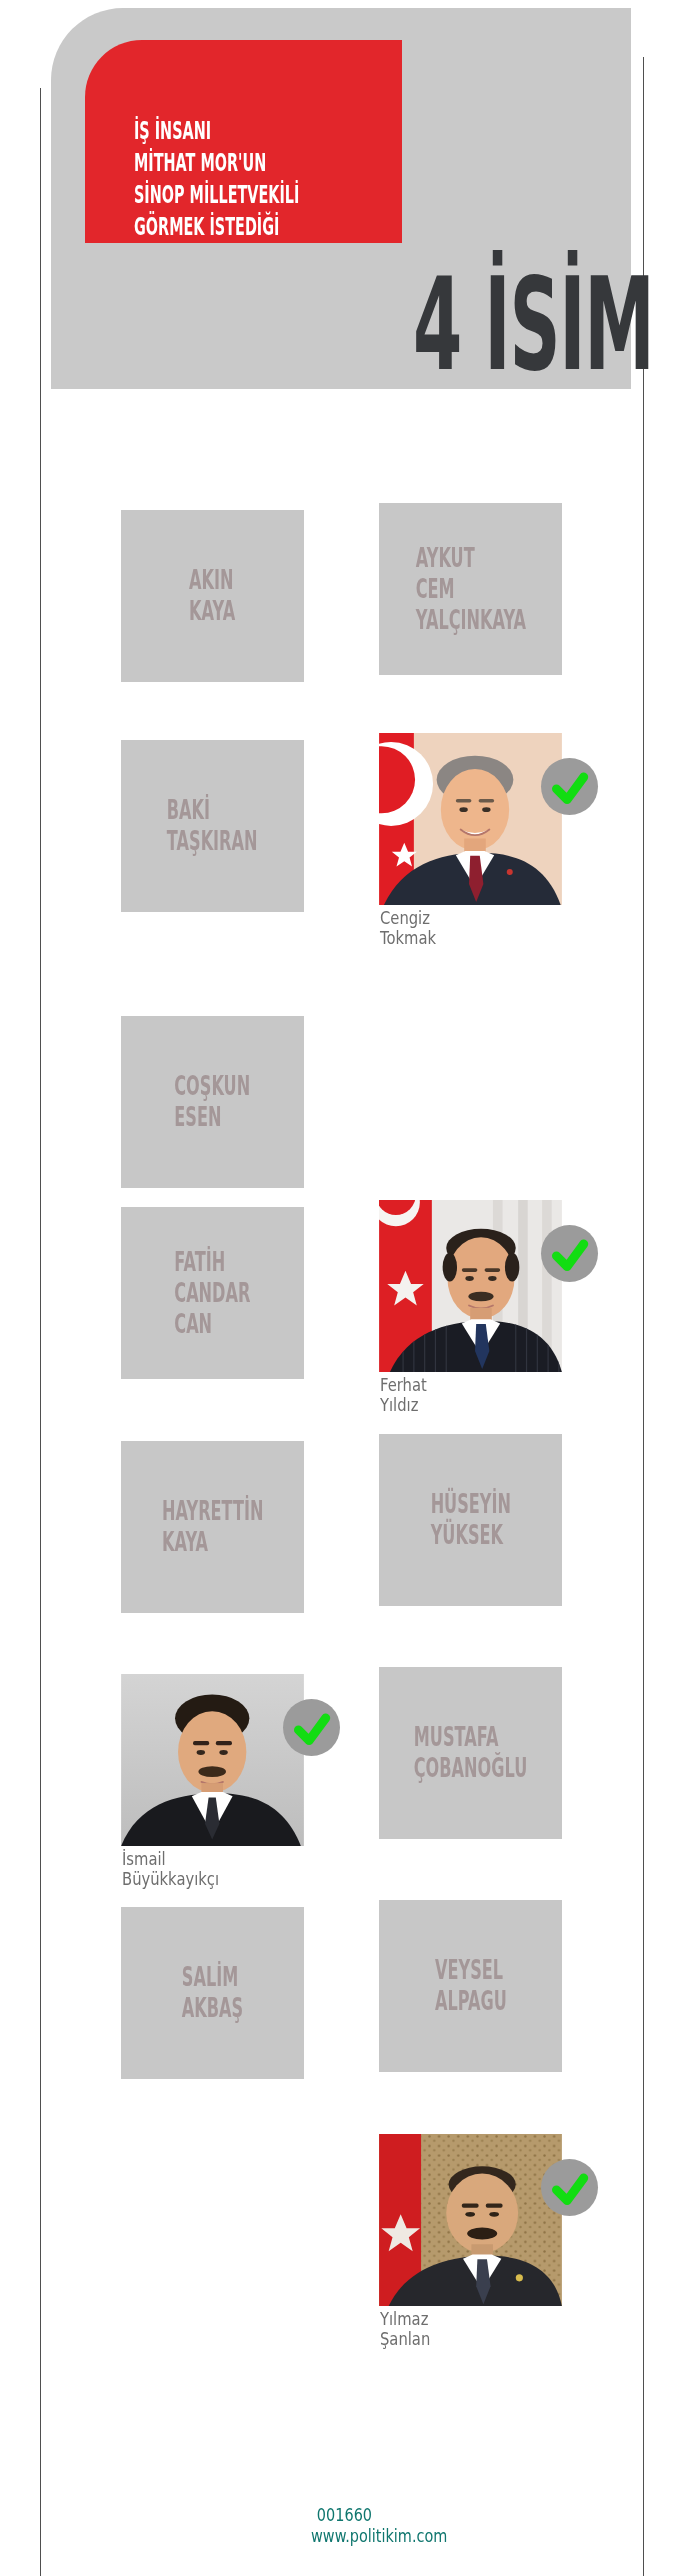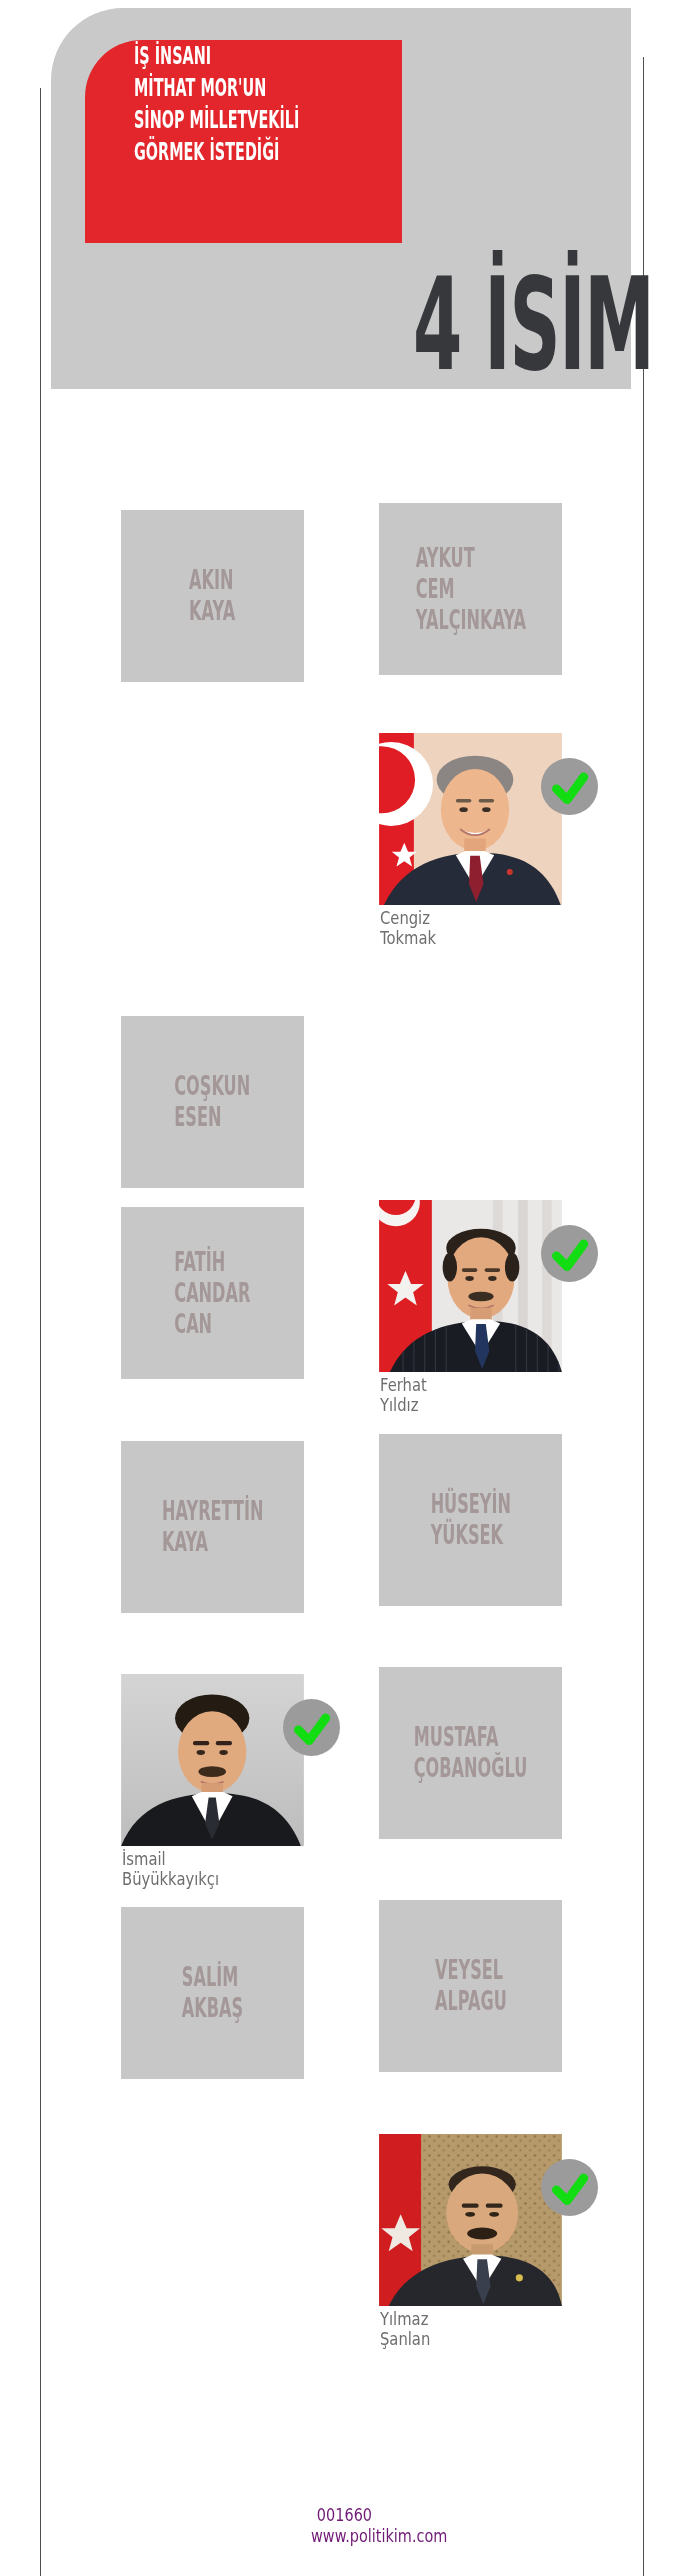--- a/index.html
+++ b/index.html
@@ -11,21 +11,21 @@
   .frame-line.left{left:40px;top:88px;height:2488px;}
   .frame-line.right{left:643px;top:57px;height:2519px;}
 
   
   .header-panel{position:absolute;left:51px;top:7.8px;width:580px;height:381px;
     background:#c9c9c9;border-top-left-radius:72px;}
 
   
   .intro-card{position:absolute;left:34px;top:32px;width:317px;height:203px;
     background:#e2262b;border-top-left-radius:57px;
-    display:flex;align-items:flex-start;box-sizing:border-box;padding-left:49px;}
+    display:flex;align-items:flex-end;box-sizing:border-box;padding-left:49px;}
   .intro-lines{color:#ffffff;font-weight:bold;font-size:24px;line-height:32px;
     transform:scaleX(0.60);transform-origin:left center;white-space:nowrap;}
 
   
   .big-title{position:absolute;top:260px;right:34px;color:#36383b;font-weight:bold;
     font-size:129px;line-height:129px;letter-spacing:-2.4px;white-space:nowrap;
     transform:scaleX(0.55);transform-origin:right top;}
 
   
   .row{position:absolute;left:0;width:688px;height:172px;}
@@ -46,21 +46,21 @@
     font-size:18px;line-height:20.3px;transform:scaleX(0.82);transform-origin:left top;
     white-space:nowrap;}
   .photo-caption span{display:block;}
 
   .check-badge{position:absolute;left:162px;top:25px;width:57px;height:57px;
     border-radius:50%;background:#9b9b9b;}
   .check-badge svg{display:block;}
 
   
   .footer-code,.footer-site{position:absolute;left:0;width:688px;text-align:center;
-    color:#701a75;font-size:17px;line-height:17px;}
+    color:#0f766e;font-size:17px;line-height:17px;}
   .footer-code{top:2507px;}
   .footer-site{top:2528px;margin-left:35px;}
   .footer-code span,.footer-site span{display:inline-block;transform:scaleX(0.85);}
 </style>
 </head>
 <body>
 
 <div class="page">
 
   <div class="frame-line left"></div>
@@ -92,20 +92,28 @@
         <div class="name-lines">
           <span>AYKUT</span>
           <span>CEM</span>
           <span>YALÇINKAYA</span>
         </div>
       </div>
     </div>
   </div>
 
   <div class="row" style="top:694px">
+    <div class="cell left">
+      <div class="name-card">
+        <div class="name-lines">
+          <span>BAKİ</span>
+          <span>TAŞKIRAN</span>
+        </div>
+      </div>
+    </div>
     <div class="cell right">
       <div class="photo-card">
         <svg width="183" height="172" viewBox="0 0 305 287">
           <rect width="305" height="287" fill="#eed3be"></rect>
           <rect width="58" height="287" fill="#e01d24"></rect>
           <circle cx="20" cy="85" r="70" fill="#ffffff"></circle>
           <circle cx="4" cy="78" r="56" fill="#e01d24"></circle>
           <path d="M0,-10 L2.9,-3.1 L9.5,-3.1 L4,1.2 L5.9,8.1 L0,4 L-5.9,8.1 L-4,1.2 L-9.5,-3.1 L-2.9,-3.1 Z" transform="translate(42,205) scale(2.2)" fill="#ffffff"></path>
           <ellipse cx="160" cy="78" rx="64" ry="40" fill="#8b8683"></ellipse>
           <ellipse cx="160" cy="128" rx="57" ry="68" fill="#eeb68c"></ellipse>

